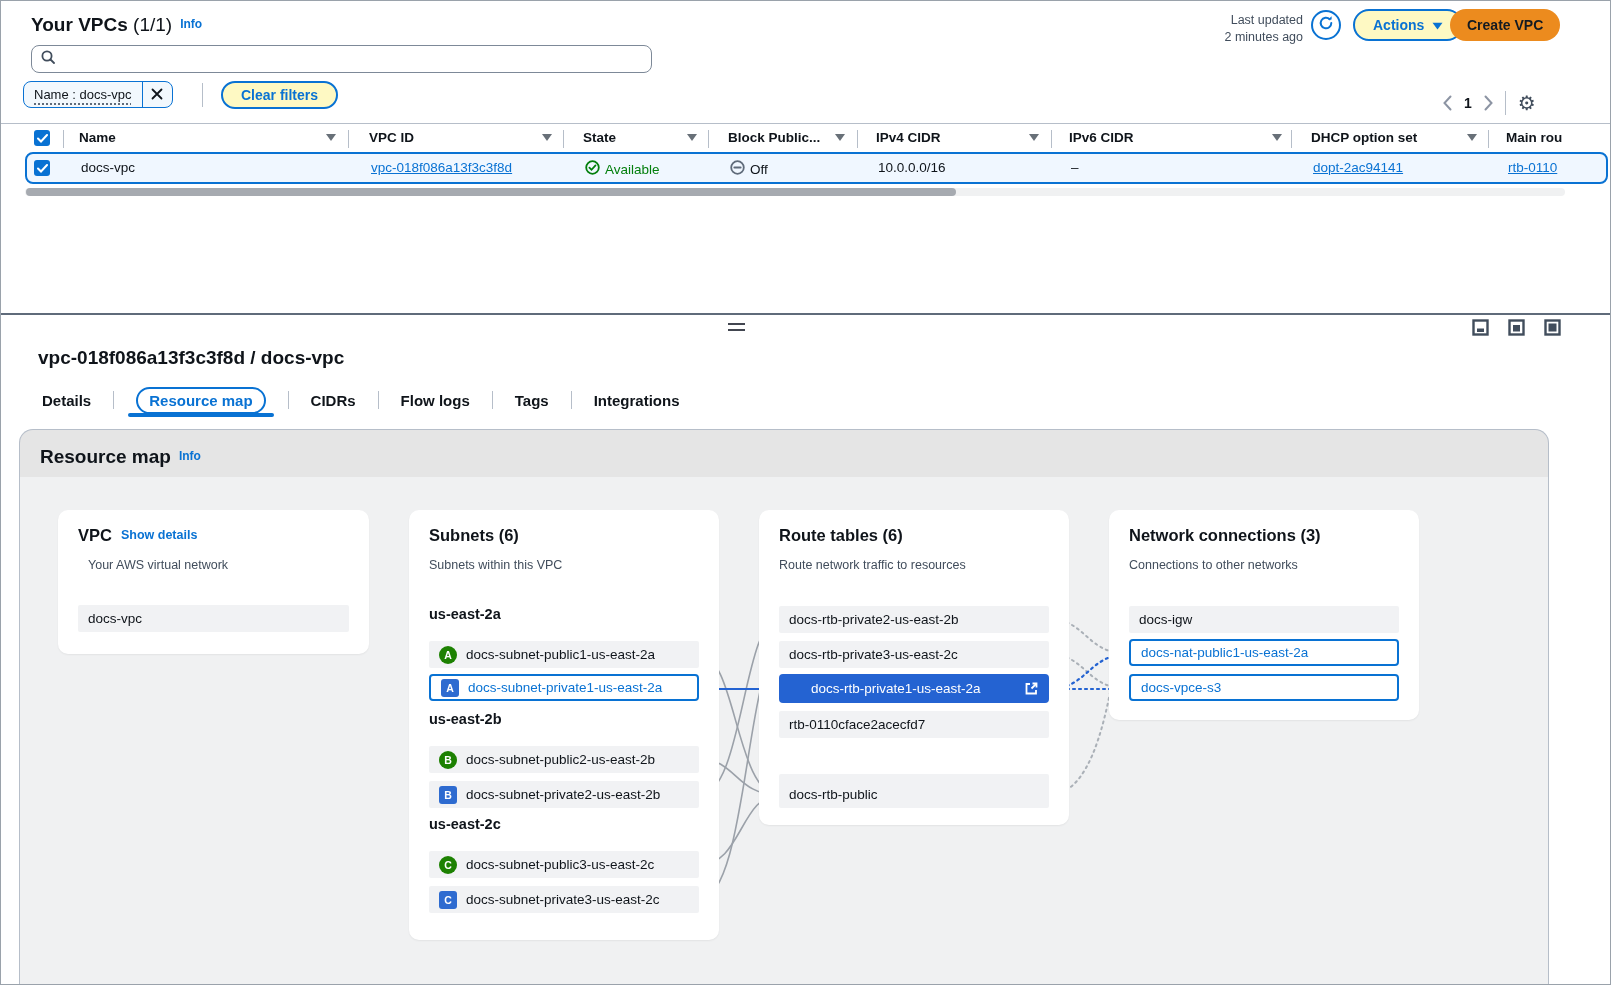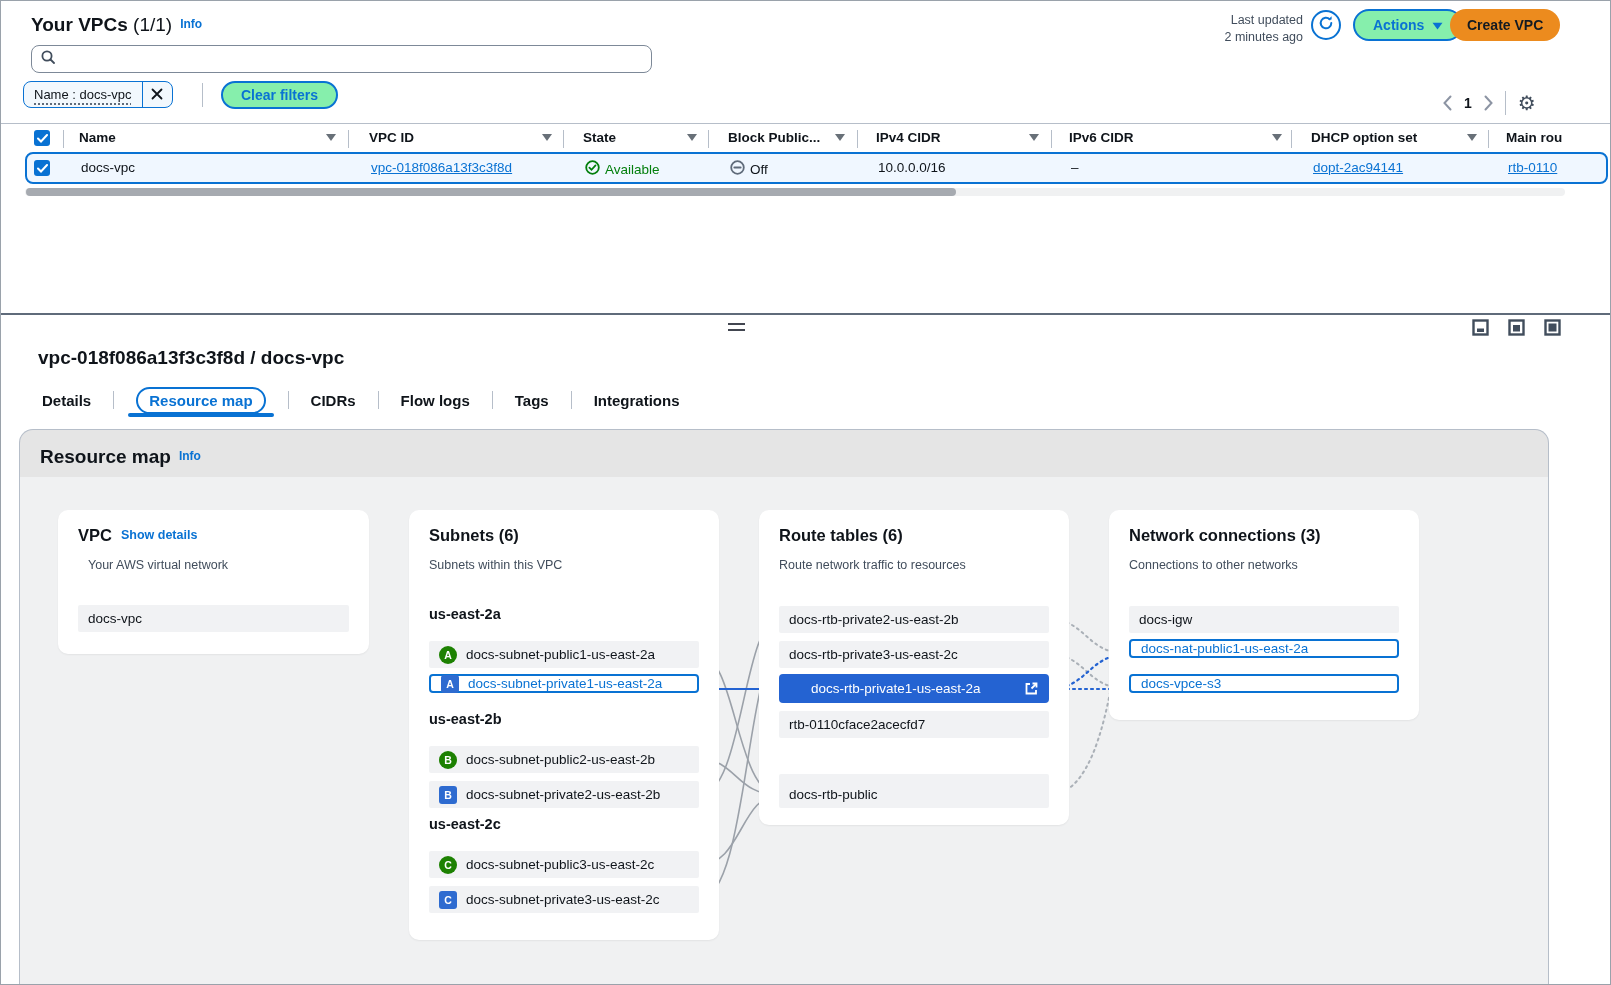--- a/index.html
+++ b/index.html
@@ -9,21 +9,21 @@
   .abs { position:absolute; }
 
   
   .page-title { left:30px; top:13px; font-size:19px; }
   .page-title .t { font-weight:bold; }
   .page-title .c { font-weight:normal; }
   .info-link { font-size:12px; font-weight:bold; color:#0972d3; margin-left:8px; vertical-align:3px; cursor:pointer; }
   .last-updated { left:1180px; top:11px; width:122px; text-align:right; font-size:12.5px; color:#414d5c; line-height:1.35; }
   .icon-btn-round { left:1310px; top:9px; width:30px; height:30px; border:2px solid #0972d3; border-radius:50%; display:flex; align-items:center; justify-content:center; cursor:pointer; background:#fff; }
   .btn { display:flex; align-items:center; justify-content:center; gap:8px; height:32px; border-radius:18px; font-size:14px; font-weight:bold; cursor:pointer; }
-  .btn-outline { border:2px solid #0972d3; color:#0972d3; background:#86efac; padding:0 18px; }
+  .btn-outline { border:2px solid #0972d3; color:#0972d3; background:#fef9c3; padding:0 18px; }
   .btn-primary { background:#ec8b1e; color:#131a22; border:none; padding:0 17px; }
   .actions-btn { left:1352px; top:8px; }
   .create-btn  { left:1449px; top:8px; }
 
   
   .search-box { left:30px; top:44px; width:621px; height:28px; border:1.5px solid #7d8998; border-radius:8px; display:flex; align-items:center; padding:0 9px; gap:7px; background:#fff; }
   .search-box input { border:none; outline:none; width:100%; font-size:13.5px; font-style:italic; color:#5f6b7a; background:transparent; font-family:"Liberation Sans",sans-serif; }
 
   
   .chip { left:22px; top:80px; height:27px; border:1.5px solid #0972d3; background:#f2f8fd; border-radius:8px; display:flex; align-items:center; overflow:hidden; }
@@ -73,21 +73,21 @@
   .rm-card { left:18px; top:428px; width:1530px; height:556px; border:1px solid #b6bec9; border-radius:14px 14px 0 0; border-bottom:none; background:#e5e5e5; }
   .rm-header { position:absolute; left:20px; top:16px; font-size:19px; font-weight:bold; }
   .rm-panel { position:absolute; left:0; top:47px; right:0; bottom:0; background:#f0f1f2; overflow:hidden; }
 
   .map-card { position:absolute; background:#fff; border-radius:10px; box-shadow:0 1px 2px rgba(0,0,0,0.06); }
   .mc-title { position:absolute; left:20px; top:16px; font-size:16.5px; font-weight:bold; white-space:nowrap; }
   .mc-link { font-size:12.5px; font-weight:bold; color:#0972d3; margin-left:9px; vertical-align:2px; cursor:pointer; }
   .mc-desc { position:absolute; left:20px; top:48px; font-size:12.5px; color:#414d5c; white-space:nowrap; }
 
   .mi { position:absolute; left:20px; right:20px; height:27px; display:flex; align-items:center; gap:9px; padding:0 10px; background:#f1f2f4; border-radius:2px; font-size:13.5px; color:#0f141a; cursor:pointer; white-space:nowrap; }
-  .mi.sel-outline { background:#fff; border:2px solid #0972d3; border-radius:4px; color:#0972d3; font-weight:500; height:19px; }
+  .mi.sel-outline { background:#fff; border:2px solid #0972d3; border-radius:4px; color:#0972d3; font-weight:500; height:27px; }
   .mi.sel-fill { background:#2463d2; color:#fff; border-radius:4px; height:29px; }
   .mi.sel-fill .ext { margin-left:auto; display:flex; }
   .grp { position:absolute; left:20px; font-size:14.5px; font-weight:bold; }
   .badge { width:18px; height:18px; display:flex; align-items:center; justify-content:center; font-size:10.5px; font-weight:bold; color:#fff; flex:none; }
   .badge.pub { background:#1d8102; border-radius:50%; }
   .badge.priv { background:#2e6bd0; border-radius:3px; }
 
   .wires { position:absolute; inset:0; pointer-events:none; }
 </style>
 </head>

